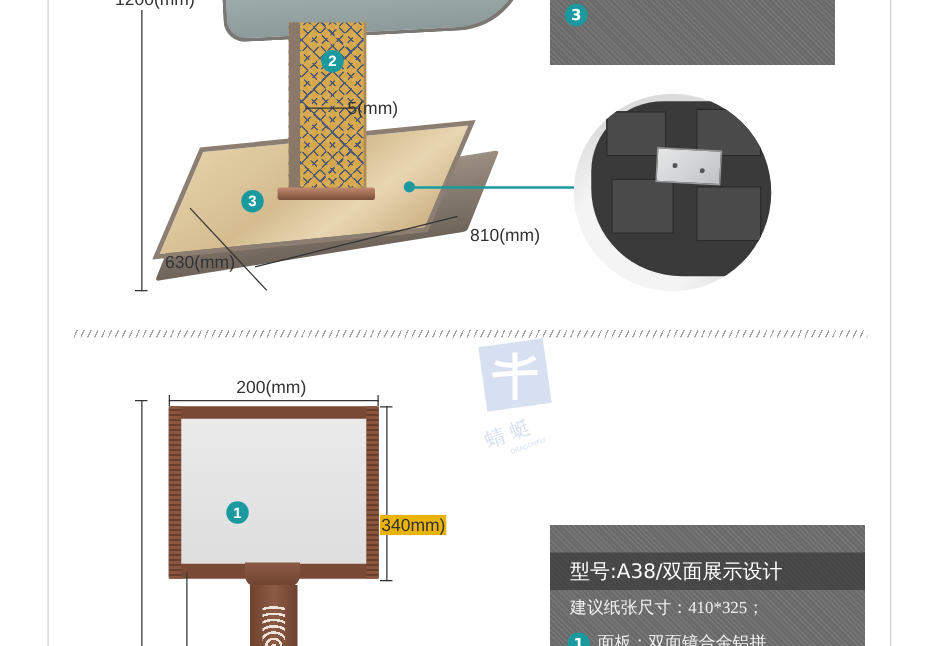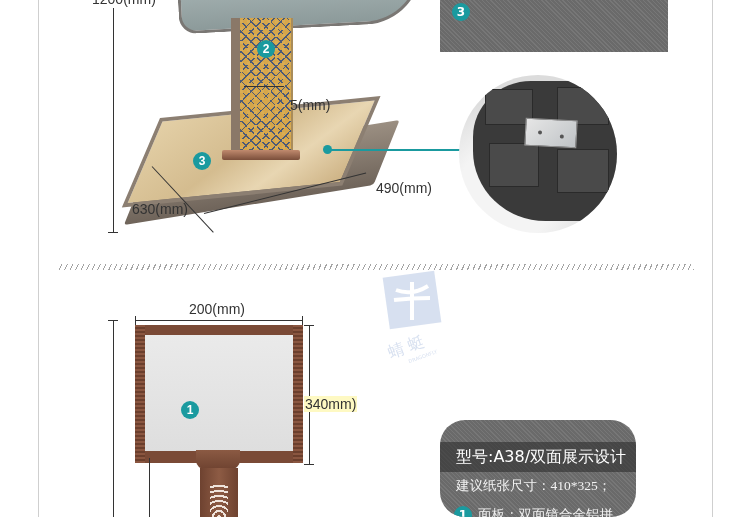--- a/index.html
+++ b/index.html
@@ -94,24 +94,24 @@
   <div class="base-side"></div>
   <div class="base-top"></div>
 
   <div class="pole"></div>
   <div class="pole-foot"></div>
 
   <div class="badge" style="left:257px; top:40px;">2</div>
   <div class="badge" style="left:193px; top:152px;">3</div>
 
   <div class="line-h" style="left:244px; top:86px; width:40px;"></div>
-  <div class="dim-text" style="left:290px; top:78px;margin-top:19px;">5(mm)</div>
+  <div class="dim-text" style="left:278px; top:78px;">5(mm)</div>
 
   <div class="line-h" style="left:204px; top:213px; width:167px; transform:rotate(-14deg); transform-origin:left center;"></div>
-  <div class="dim-text" style="left:376px; top:180px;">490(mm)</div>
+  <div class="dim-text" style="left:376px; top:180px;">810(mm)</div>
 
   <div class="line-h" style="left:152px; top:166px; width:90px; transform:rotate(47deg); transform-origin:left center;"></div>
   <div class="dim-text" style="left:132px; top:201px; background:rgba(255,255,255,0.0);">630(mm)</div>
 
   <div class="callout-dot"></div>
   <div class="callout-line"></div>
 
   <div class="detail-circle">
     <div class="detail-inner">
       <div class="block" style="left:12px; top:8px; width:48px; height:36px;"></div>
@@ -149,36 +149,36 @@
   <div class="line-h" style="left:135px; top:320px; width:168px;"></div>
   <div class="line-v" style="left:135px; top:316px; height:9px;"></div>
   <div class="line-v" style="left:302px; top:316px; height:9px;"></div>
 
   <div class="line-v" style="left:113px; top:320px; height:197px;"></div>
   <div class="line-h" style="left:108px; top:320px; width:10px;"></div>
 
   <div class="line-v" style="left:309px; top:325px; height:140px;"></div>
   <div class="line-h" style="left:304px; top:325px; width:10px;"></div>
   <div class="line-h" style="left:304px; top:464px; width:10px;"></div>
-  <div class="dim-text" style="left:304px; top:396px; background:#fef9c3; padding:0 1px;">340mm)</div>
+  <div class="dim-text" style="left:304px; top:412px; background:#eab308; padding:0 1px;">340mm)</div>
 
   <div class="frame2">
     <div class="frame2-edge-l"></div>
     <div class="frame2-edge-r"></div>
     <div class="frame2-inner"></div>
   </div>
   <div class="line-v" style="left:149px; top:458px; height:59px;"></div>
   <div class="neck2"></div>
   <div class="pole2">
     <div class="pole2-pattern"></div>
   </div>
 
   <div class="badge" style="left:181px; top:401px;">1</div>
 
-  <div class="info-panel" style="left:440px; top:420px; width:196px; height:97px; overflow:hidden;border-radius:25px;">
+  <div class="info-panel" style="left:440px; top:420px; width:252px; height:97px; overflow:hidden;">
     <div style="margin-top:22px; height:30px; background:rgba(40,40,40,0.55); display:flex; align-items:center; padding-left:16px; font-size:16px; color:#fff;">型号:A38/双面展示设计</div>
     <div style="padding:5px 0 0 16px; font-size:13.5px; color:#f2f2f2;font-family:Liberation Serif, serif;">建议纸张尺寸：410*325；</div>
     <div class="info-row" style="padding:10px 0 0 14px;">
       <span class="info-badge">1</span>
       <span>面板：双面镜合金铝拼</span>
     </div>
   </div>
 </div>
 
 </body></html>

